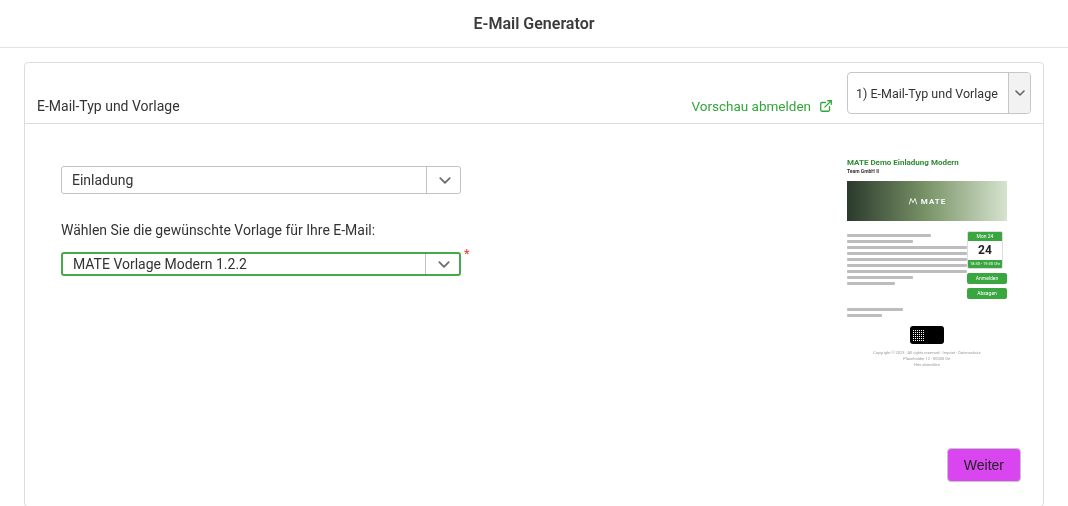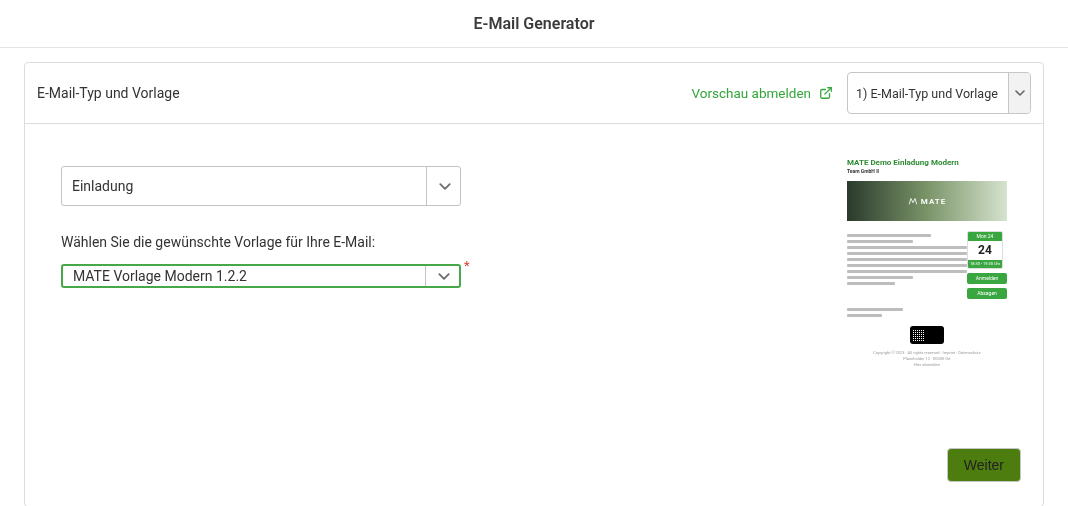--- a/index.html
+++ b/index.html
@@ -21,21 +21,21 @@
     margin-bottom: 14px;
   }
   .card {
     margin: 0 24px 0 24px;
     border: 1px solid #dcdcdc;
     border-radius: 4px;
     background: #fff;
   }
   .card-header {
     display: flex;
-    align-items: center;
+    align-items: flex-end;
     justify-content: space-between;
     padding: 9px 12px;
     border-bottom: 1px solid #dcdcdc;
     gap: 14px;
   }
   .card-header-left {
     flex: 1;
     font-size: 14px;
     color: #333;
   }
@@ -95,21 +95,21 @@
   .intro p {
     color: #333;
     font-size: 14px;
     line-height: 1.6;
   }
   .field { margin-top: 14px; }
   .select-box {
     display: flex;
     align-items: stretch;
     width: 400px;
-    height: 40px;
+    height: 28px;
     border: 1px solid #c3c3c3;
     border-radius: 3px;
     background: #fff;
   }
   .select-box.active {
     border: 2px solid #47a84a;
     height: 24px;
   }
   .select-box .value {
     flex: 1;
@@ -143,21 +143,21 @@
     top: -6px;
   }
   .select-row { display:flex; align-items:flex-start; }
   .card-footer {
     display: flex;
     justify-content: flex-end;
     padding: 14px 22px 24px;
   }
   .btn-primary {
     border: 1px solid #c6c6c6;
-    background: #4d7c0f;
+    background: #d946ef;
     color: #222;
     padding: 8px 16px;
     border-radius: 4px;
     font-size: 14px;
     cursor: pointer;
   }
   
   .thumb {
     width: 160px;
     font-size: 6px;

